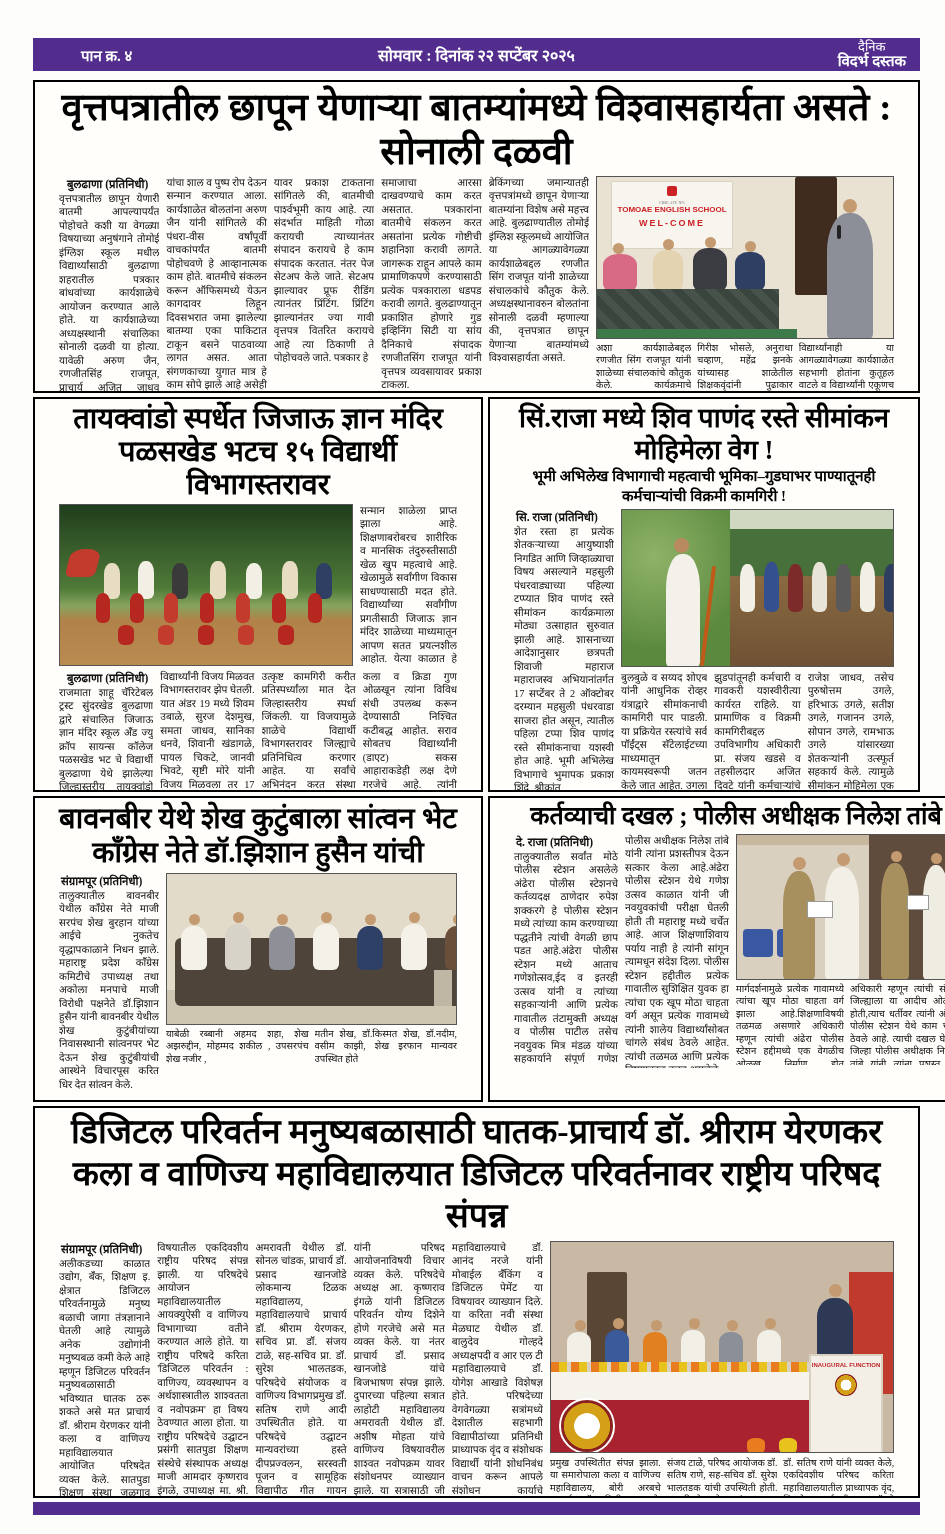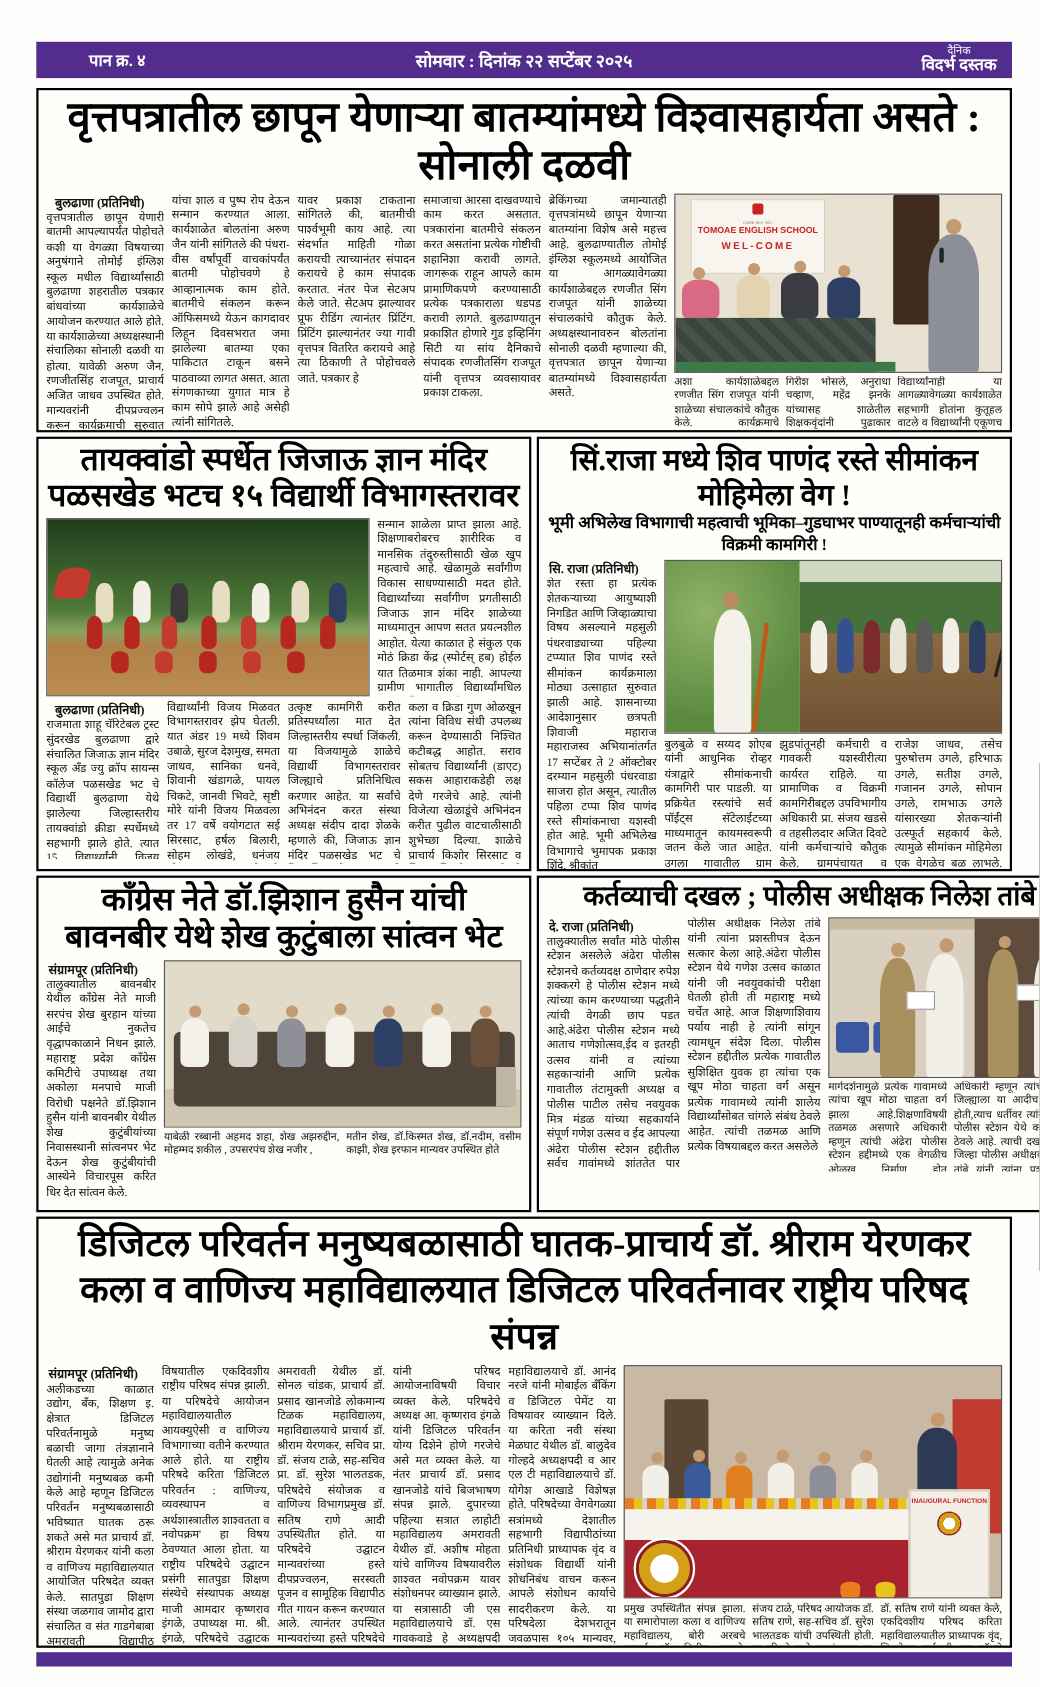--- a/index.html
+++ b/index.html
@@ -4,24 +4,24 @@
 <style>
   html,body{margin:0;padding:0;background:#888;}
   .page{position:relative;width:945px;height:1534px;background:#fdfdfb;margin:0 auto;overflow:hidden;
         font-family:"Liberation Serif","DejaVu Sans",serif;color:#111;}
   
   .topbar{position:absolute;left:33px;top:38px;width:887px;height:33px;background:#522d8e;color:#fff;
           display:flex;align-items:center;}
   .topbar .pgno{margin-left:48px;font-size:15px;font-weight:bold;}
   .topbar .date{position:absolute;left:0;right:0;text-align:center;font-size:16px;font-weight:bold;}
   .topbar .brand{position:absolute;right:14px;text-align:center;line-height:1;}
-  .topbar .brand small{display:block;font-size:10px;}
+  .topbar .brand small{display:block;font-size:13px;}
   .topbar .brand b{font-size:15px;}
   
-  .bx{position:absolute;border:2px solid #000;background:#fffefb;box-sizing:border-box;padding:3px 7px;overflow:hidden;}
+  .bx{position:absolute;border:2px solid #000;background:#fffefb;box-sizing:border-box;padding:3px 24px;overflow:hidden;}
   h1.hl,h2.hl,h3.hl{margin:0;text-align:center;font-weight:bold;color:#000;}
   .row{display:flex;gap:7px;}
   .t{font-size:10.3px;line-height:1.31;text-align:justify;overflow:hidden;margin:0;}
   .cl{overflow:hidden;}
   .dl{font-weight:bold;font-size:11.5px;margin:0 0 1px 8px;}
   
   .ph{position:relative;overflow:hidden;background:#ccc;border:1px solid #555;box-sizing:border-box;}
   .pr{position:absolute;display:block;border-radius:45% 45% 6px 6px / 30% 30% 6px 6px;}
   .hd{position:absolute;display:block;width:11px;height:11px;border-radius:50%;background:#c49a70;}
   .cap{font-size:9.6px;line-height:1.3;text-align:justify;overflow:hidden;margin:0;}
@@ -175,22 +175,22 @@
             </div>
           <div class="cl" style="flex:1;">
               <p class="t" style="height:100%;">राजेश जाधव, तसेच पुरुषोत्तम उगले, हरिभाऊ उगले, सतीश उगले, गजानन उगले, सोपान उगले, रामभाऊ उगले यांसारख्या शेतकऱ्यांनी उत्स्फूर्त सहकार्य केले. त्यामुळे सीमांकन मोहिमेला एक वेगळेच बळ लाभले. पुढील टप्प्यात राहेरी बुद्रुक, पिंपळगाव लेंडी, पळसखेड चक्का, मोहाडी, शेंदुर्जन, निमखेड आणि मलकापूर पांग्रा या गावांमध्ये ही मोहीम राबवली जाणार आहे.</p>
             </div>
         </div>
       </div>
     </div>
   </section>
 
   <section class="bx" style="left:33px;top:796px;width:450px;height:306px;">
+    <h2 class="hl" style="font-size:29px;line-height:34px;">बावनबीर येथे शेख कुटुंबाला सांत्वन भेट</h2>
     <h2 class="hl" style="font-size:29px;line-height:34px;">काँग्रेस नेते डॉ.झिशान हुसैन यांची</h2>
-    <h2 class="hl" style="font-size:29px;line-height:34px;">बावनबीर येथे शेख कुटुंबाला सांत्वन भेट</h2>
     <div class="row" style="height:222px;margin-top:4px;">
       <div class="cl" style="flex:0 0 100px;">
         <p class="dl" style="margin-left:2px;">संग्रामपूर (प्रतिनिधी)</p>
         <p class="t" style="height:202px;">तालुक्यातील बावनबीर येथील काँग्रेस नेते माजी सरपंच शेख बुरहान यांच्या आईचे नुकतेच वृद्धापकाळाने निधन झाले. महाराष्ट्र प्रदेश काँग्रेस कमिटीचे उपाध्यक्ष तथा अकोला मनपाचे माजी विरोधी पक्षनेते डॉ.झिशान हुसैन यांनी बावनबीर येथील शेख कुटुंबीयांच्या निवासस्थानी सांत्वनपर भेट देऊन शेख कुटुंबीयांची आस्थेने विचारपूस करित धिर देत सांत्वन केले.</p>
       </div>
       <div style="flex:1;">
         <div class="ph" style="width:100%;height:152px;background:#e3dbca;">
           <div style="position:absolute;left:0;top:116px;width:100%;height:36px;background:#cfc6b2;"></div>
           <div style="position:absolute;left:8px;top:64px;width:310px;height:68px;background:#4e443a;border-radius:6px;"></div>
           <i class="hd" style="left:22px;top:40px;"></i>

